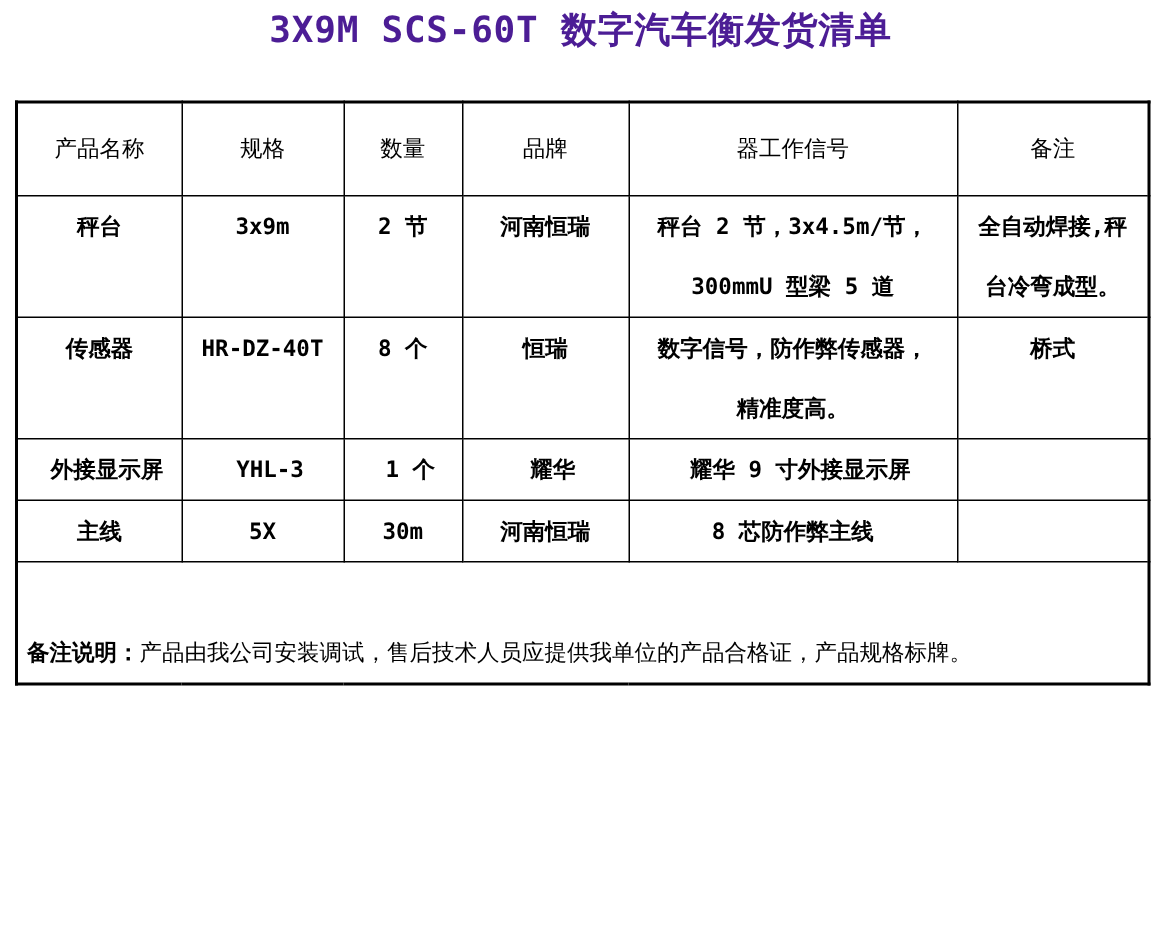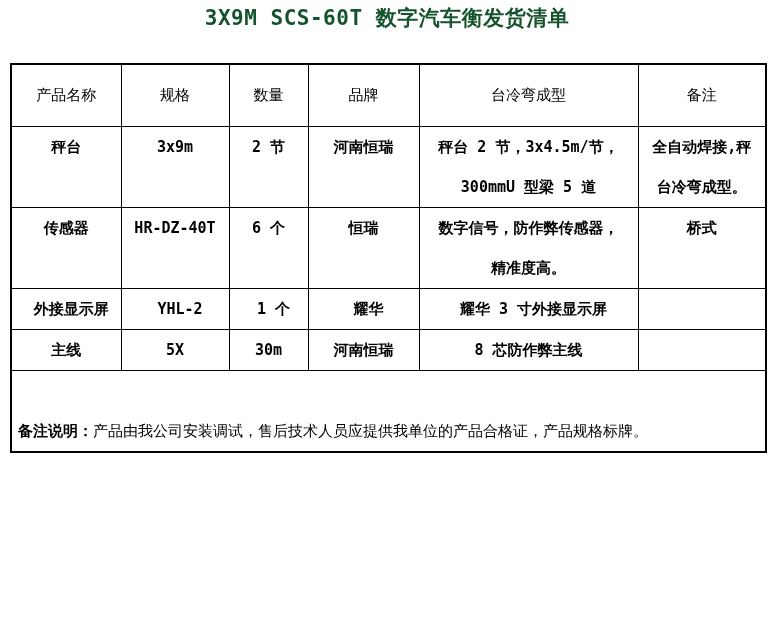--- a/index.html
+++ b/index.html
@@ -11,24 +11,24 @@
   .page {
     position: relative;
     width: 774px;
     height: 619px;
     background: #ffffff;
     overflow: hidden;
   }
   .doc-title {
     margin-top: 4px;
     text-align: center;
-    font-size: 21px;
+    font-size: 24px;
     font-weight: bold;
     letter-spacing: 0.5px;
-    color: #14532d;
+    color: #4c1d95;
   }
   .subtitle {
     margin: 17px 0 0 8px;
     font-size: 15px;
     font-weight: bold;
   }
   table.ship-table {
     margin: 31px 0 0 10px;
     width: 755px;
     table-layout: fixed;
@@ -86,50 +86,50 @@
       <col style="width:111px">
       <col style="width:219px">
       <col style="width:128px">
     </colgroup>
     <thead>
       <tr>
         <th>产品名称</th>
         <th>规格</th>
         <th>数量</th>
         <th>品牌</th>
-        <th>台冷弯成型</th>
+        <th>器工作信号</th>
         <th>备注</th>
       </tr>
     </thead>
     <tbody>
       <tr class="r1">
         <td>秤台</td>
         <td>3x9m</td>
         <td>2 节</td>
         <td>河南恒瑞</td>
         <td>秤台 2 节，3x4.5m/节，
 300mmU 型梁 5 道</td>
         <td>全自动焊接,秤
 台冷弯成型。</td>
       </tr>
       <tr class="r2">
         <td>传感器</td>
         <td>HR-DZ-40T</td>
-        <td>6 个</td>
+        <td>8 个</td>
         <td>恒瑞</td>
         <td>数字信号，防作弊传感器，
 精准度高。</td>
         <td>桥式</td>
       </tr>
       <tr class="r4">
         <td>外接显示屏</td>
-        <td>YHL-2</td>
+        <td>YHL-3</td>
         <td>1 个</td>
         <td>耀华</td>
-        <td>耀华 3 寸外接显示屏</td>
+        <td>耀华 9 寸外接显示屏</td>
         <td></td>
       </tr>
       <tr class="r5">
         <td>主线</td>
         <td>5X</td>
         <td>30m</td>
         <td>河南恒瑞</td>
         <td>8 芯防作弊主线</td>
         <td></td>
       </tr>

